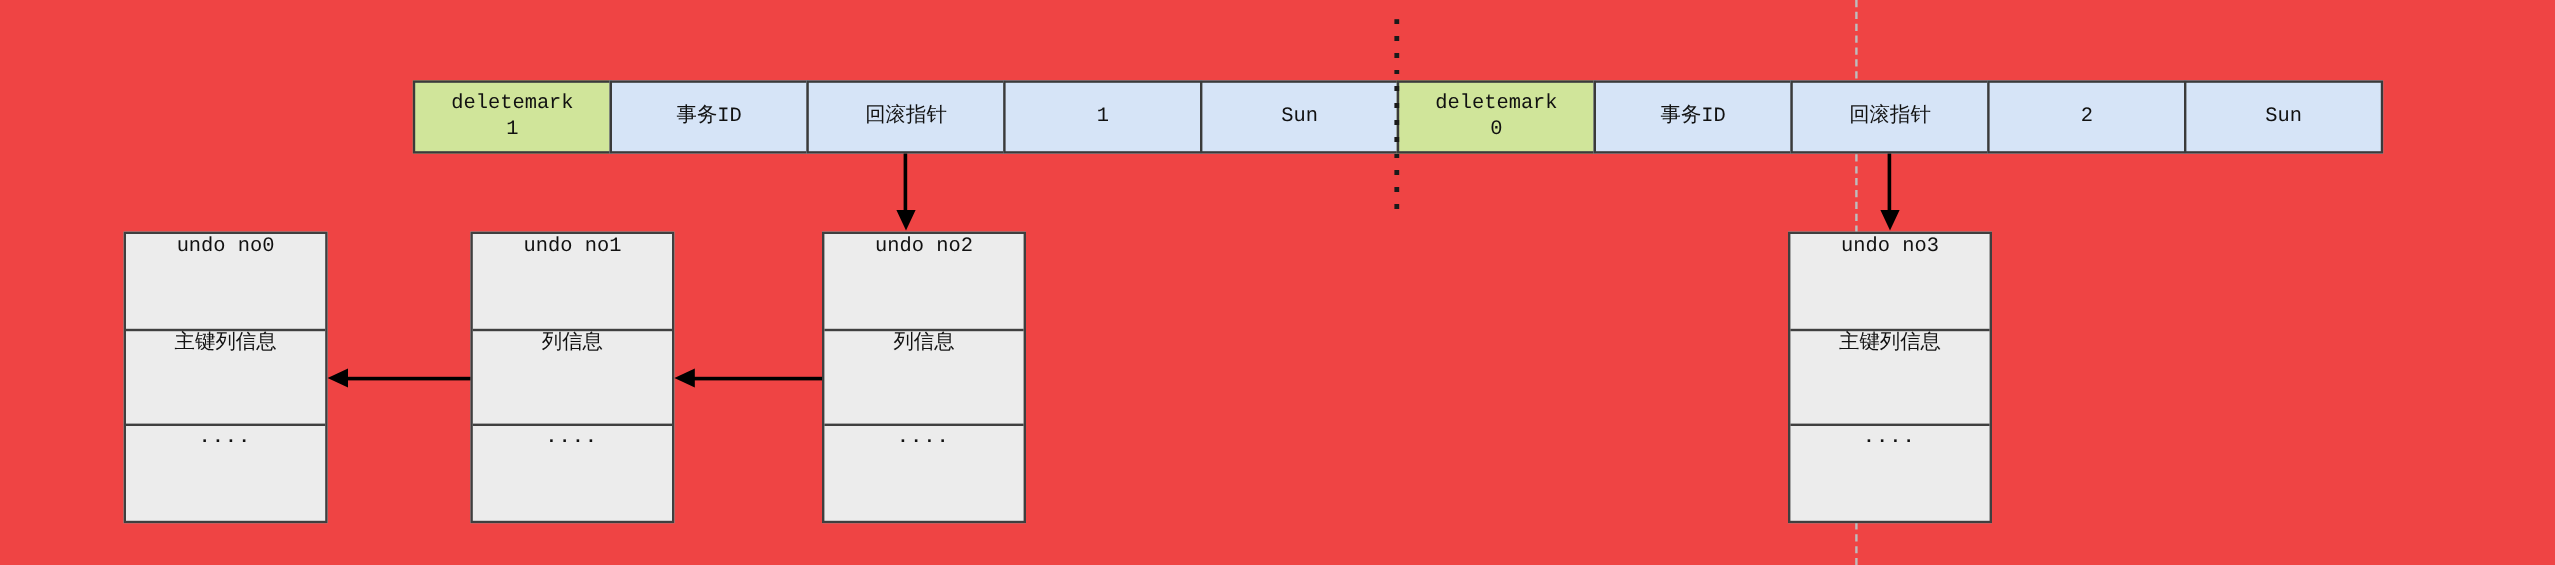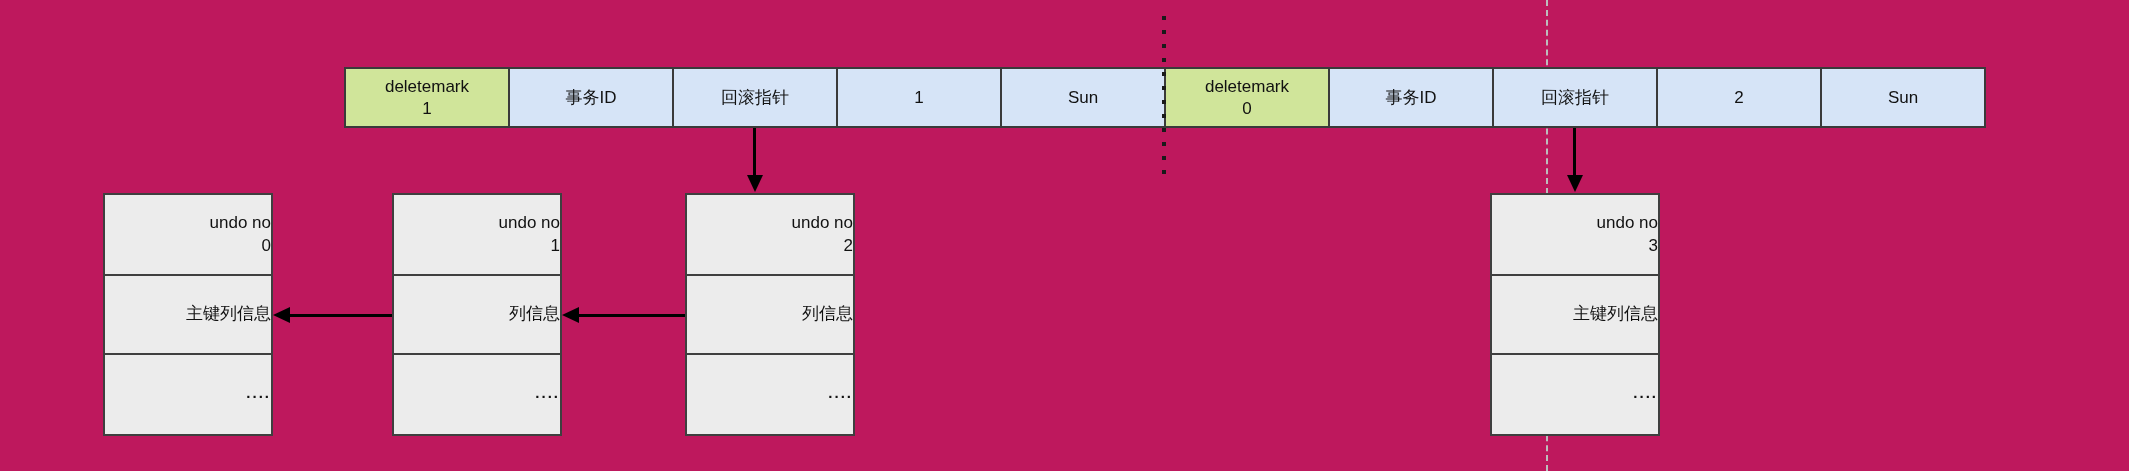--- a/index.html
+++ b/index.html
@@ -1,21 +1,21 @@
 <!DOCTYPE html>
 <html style="--green-cell: #d0e59a; --blue-cell: #d6e4f7; --cell-border: #3a3a3a; --box-fill: #ececec; --box-border: #3f3f3f; --arrow: #000000; --dotted-line: #1a1a1a; --dashed-line: #bdbdbd;"><head>
 <meta charset="utf-8">
 <style>
   html,body{margin:0;padding:0;background:#ffffff;}
   .canvas{
     position:relative;
     width:2129px;height:471px;
-    background:#be185d;
+    background:#ef4444;
     overflow:hidden;
-    font-family:Liberation Sans, sans-serif;
+    font-family:Liberation Mono, monospace;
     color:#111;
   }
 
   
   .record-row{
     position:absolute;left:344px;top:67px;
     display:flex;
   }
   .cell{
     box-sizing:border-box;
@@ -50,22 +50,22 @@
     position:absolute;top:193px;
     box-sizing:border-box;
     width:170px;height:243px;
     border:2px solid var(--box-border,#3f3f3f);
     background:var(--box-fill,#ececec);
     display:flex;flex-direction:column;
   }
   .u-row{
     box-sizing:border-box;
     height:79px;
-    display:flex;flex-direction:column;
-    align-items:flex-end;justify-content:center;
+    display:flex;flex-direction:row;
+    align-items:flex-start;justify-content:center;
     font-size:17px;line-height:1.3;text-align:center;
   }
   .u-row + .u-row{border-top:2px solid var(--box-border,#3f3f3f);}
   .u-row.last{height:77px;}
   .u-row.dots{letter-spacing:2px;font-weight:bold;font-size:15px;}
 
   
   .vshaft{position:absolute;width:3px;background:var(--arrow,#000);}
   .hshaft{position:absolute;height:3px;background:var(--arrow,#000);}
   .head-down{

